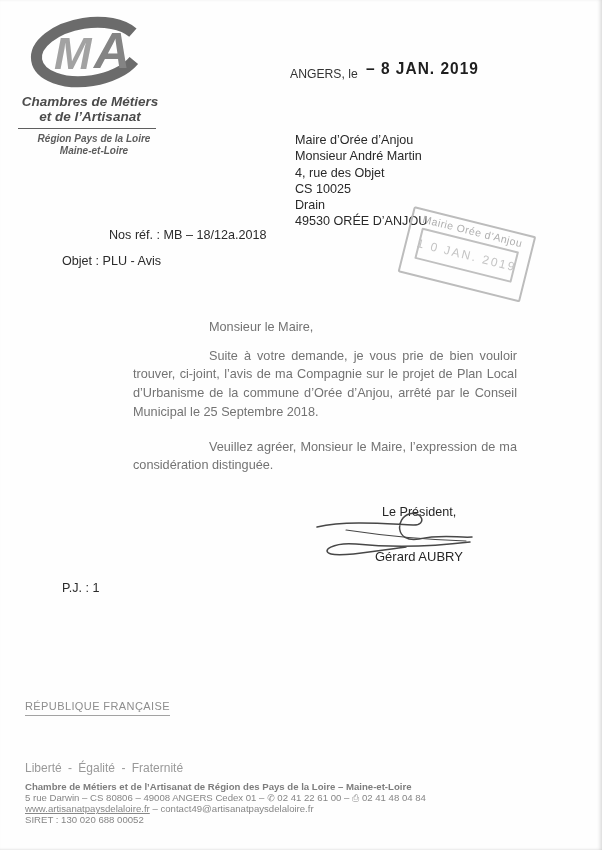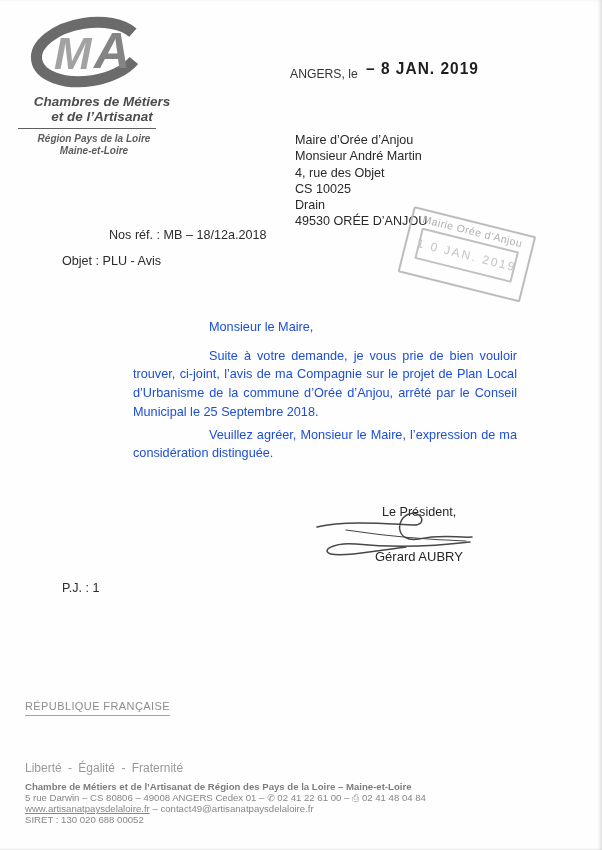--- a/index.html
+++ b/index.html
@@ -9,21 +9,21 @@
     margin:0 auto;
     background:#fefefe;
     font-family:"Liberation Sans", sans-serif;
     color:#2c2c2c;
     overflow:hidden;
     box-shadow:inset -3px 0 4px -2px #cfcfcf, inset 0 -2px 3px -2px #e0e0e0;
   }
   
   .logo{position:absolute;left:28px;top:12px;width:126px;height:80px;}
   .orgname{
-    position:absolute;left:16px;top:95px;width:172px;text-align:center;
+    position:absolute;left:4px;top:95px;width:172px;text-align:center;
     font-weight:bold;font-style:italic;font-size:13.5px;line-height:14.5px;color:#4c4c4c;
   }
   .lh-sep{position:absolute;left:18px;top:128px;width:138px;border-top:1.5px solid #5f5f5f;}
   .region{
     position:absolute;left:8px;top:133px;width:172px;text-align:center;
     font-weight:bold;font-style:italic;font-size:10px;line-height:11.5px;color:#5d5d5d;
   }
   
   .place{position:absolute;left:290px;top:67px;font-size:12.2px;color:#333;}
   .datestamp{
@@ -43,24 +43,24 @@
   .rstamp-title{margin-top:2px;text-align:center;font-size:10.5px;color:#aeaeae;letter-spacing:0.5px;}
   .rstamp-inner{
     width:96px;height:28px;margin:3px auto 0 auto;border:2px solid #c0c0c0;border-radius:1px;
     display:flex;align-items:center;justify-content:center;
   }
   .rstamp-date{font-size:12px;color:#c4c4c4;letter-spacing:2px;white-space:nowrap;}
   
   .refline{position:absolute;left:62px;font-size:12.6px;color:#2b2b2b;white-space:nowrap;}
   .ref1{top:228px;margin-left:47px;} .ref2{top:254px;}
   
-  .body{position:absolute;left:133px;top:318px;width:384px;font-size:12.7px;line-height:18.7px;color:#1d4ed8;}
+  .body{position:absolute;left:133px;top:318px;width:384px;font-size:12.7px;line-height:18.7px;color:#737373;}
   .salutation{text-indent:76px;margin:0;}
   .para{margin:10px 0 0 0;text-align:justify;text-indent:76px;}
-  .para2{margin-top:4px;}
+  .para2{margin-top:16px;}
   
   .sig-title{position:absolute;left:382px;top:505px;font-size:12.6px;color:#262626;}
   .sig-scribble{position:absolute;left:316px;top:512px;width:162px;height:52px;}
   .sig-name{position:absolute;left:375px;top:549px;font-size:13px;color:#262626;}
   
   .encl{position:absolute;left:62px;top:581px;font-size:12.6px;color:#2b2b2b;}
   
   .republic{
     position:absolute;left:25px;top:700px;display:inline-block;
     font-size:11px;letter-spacing:0.4px;color:#8d8d8d;

